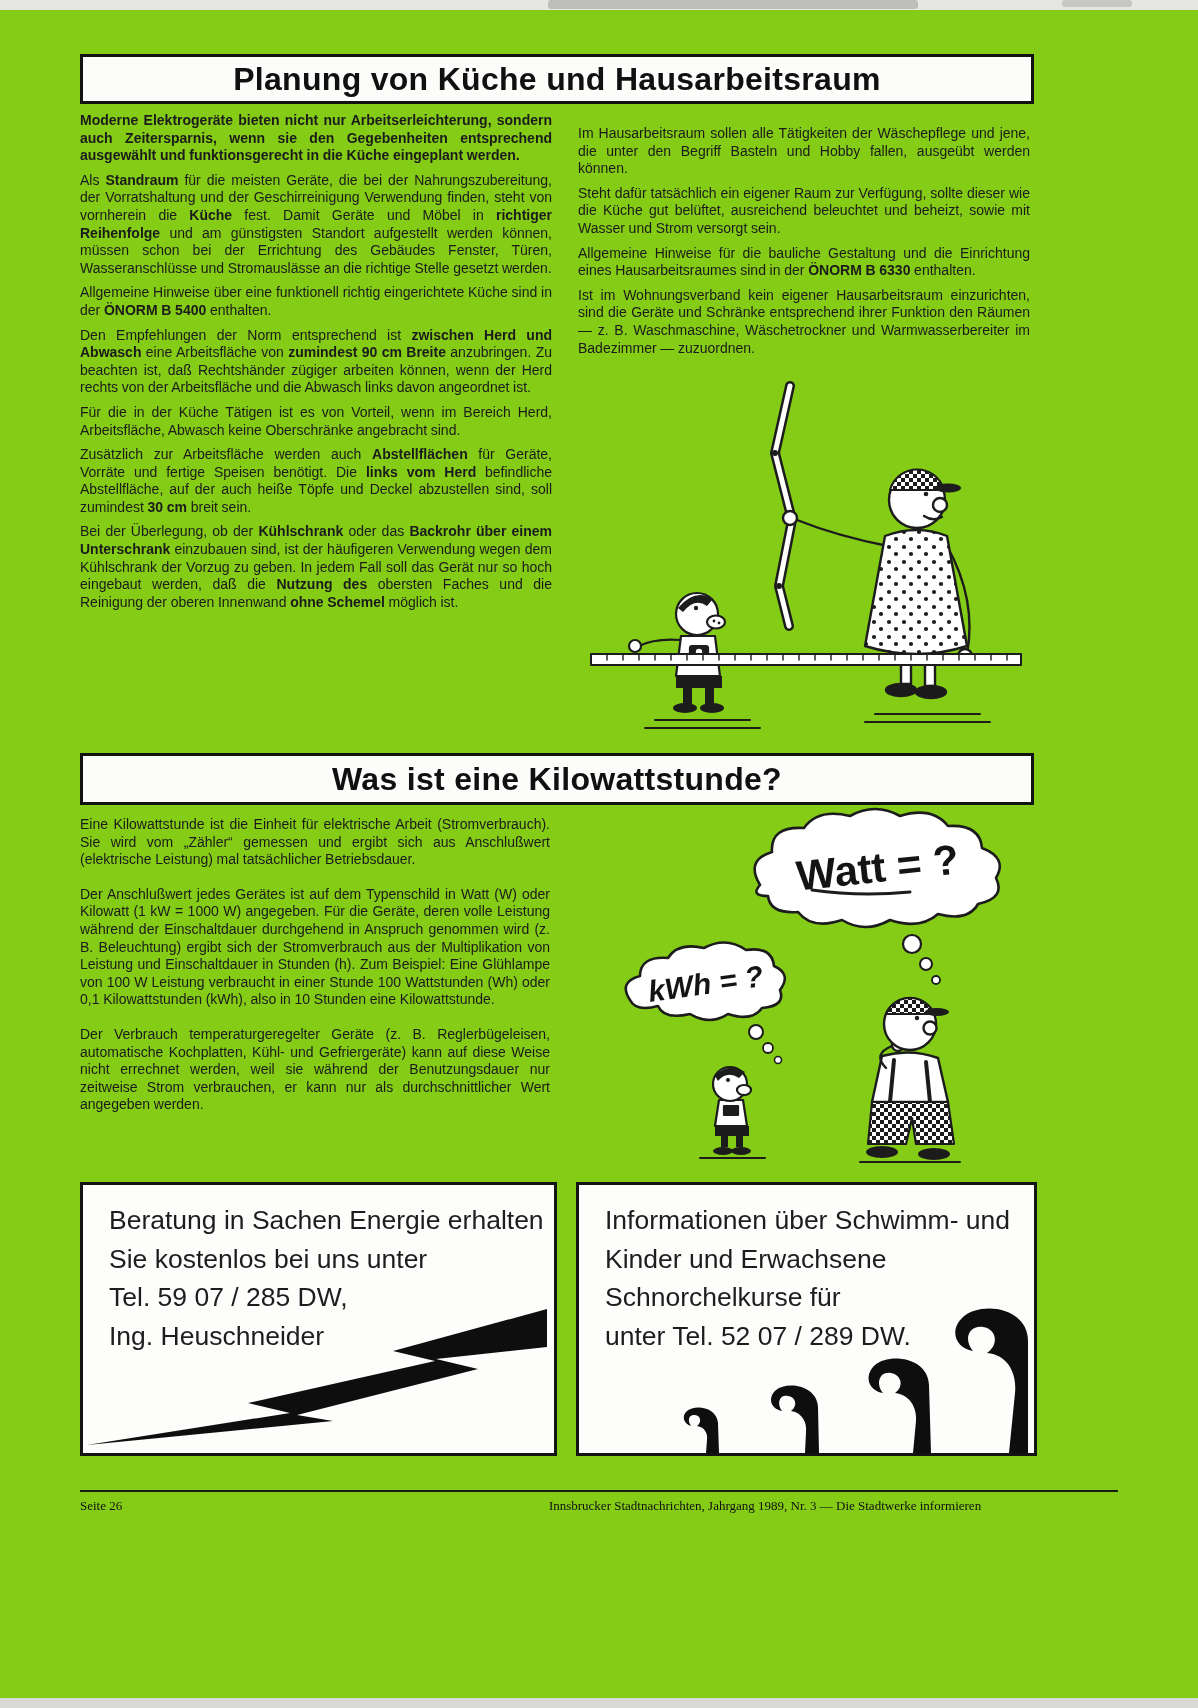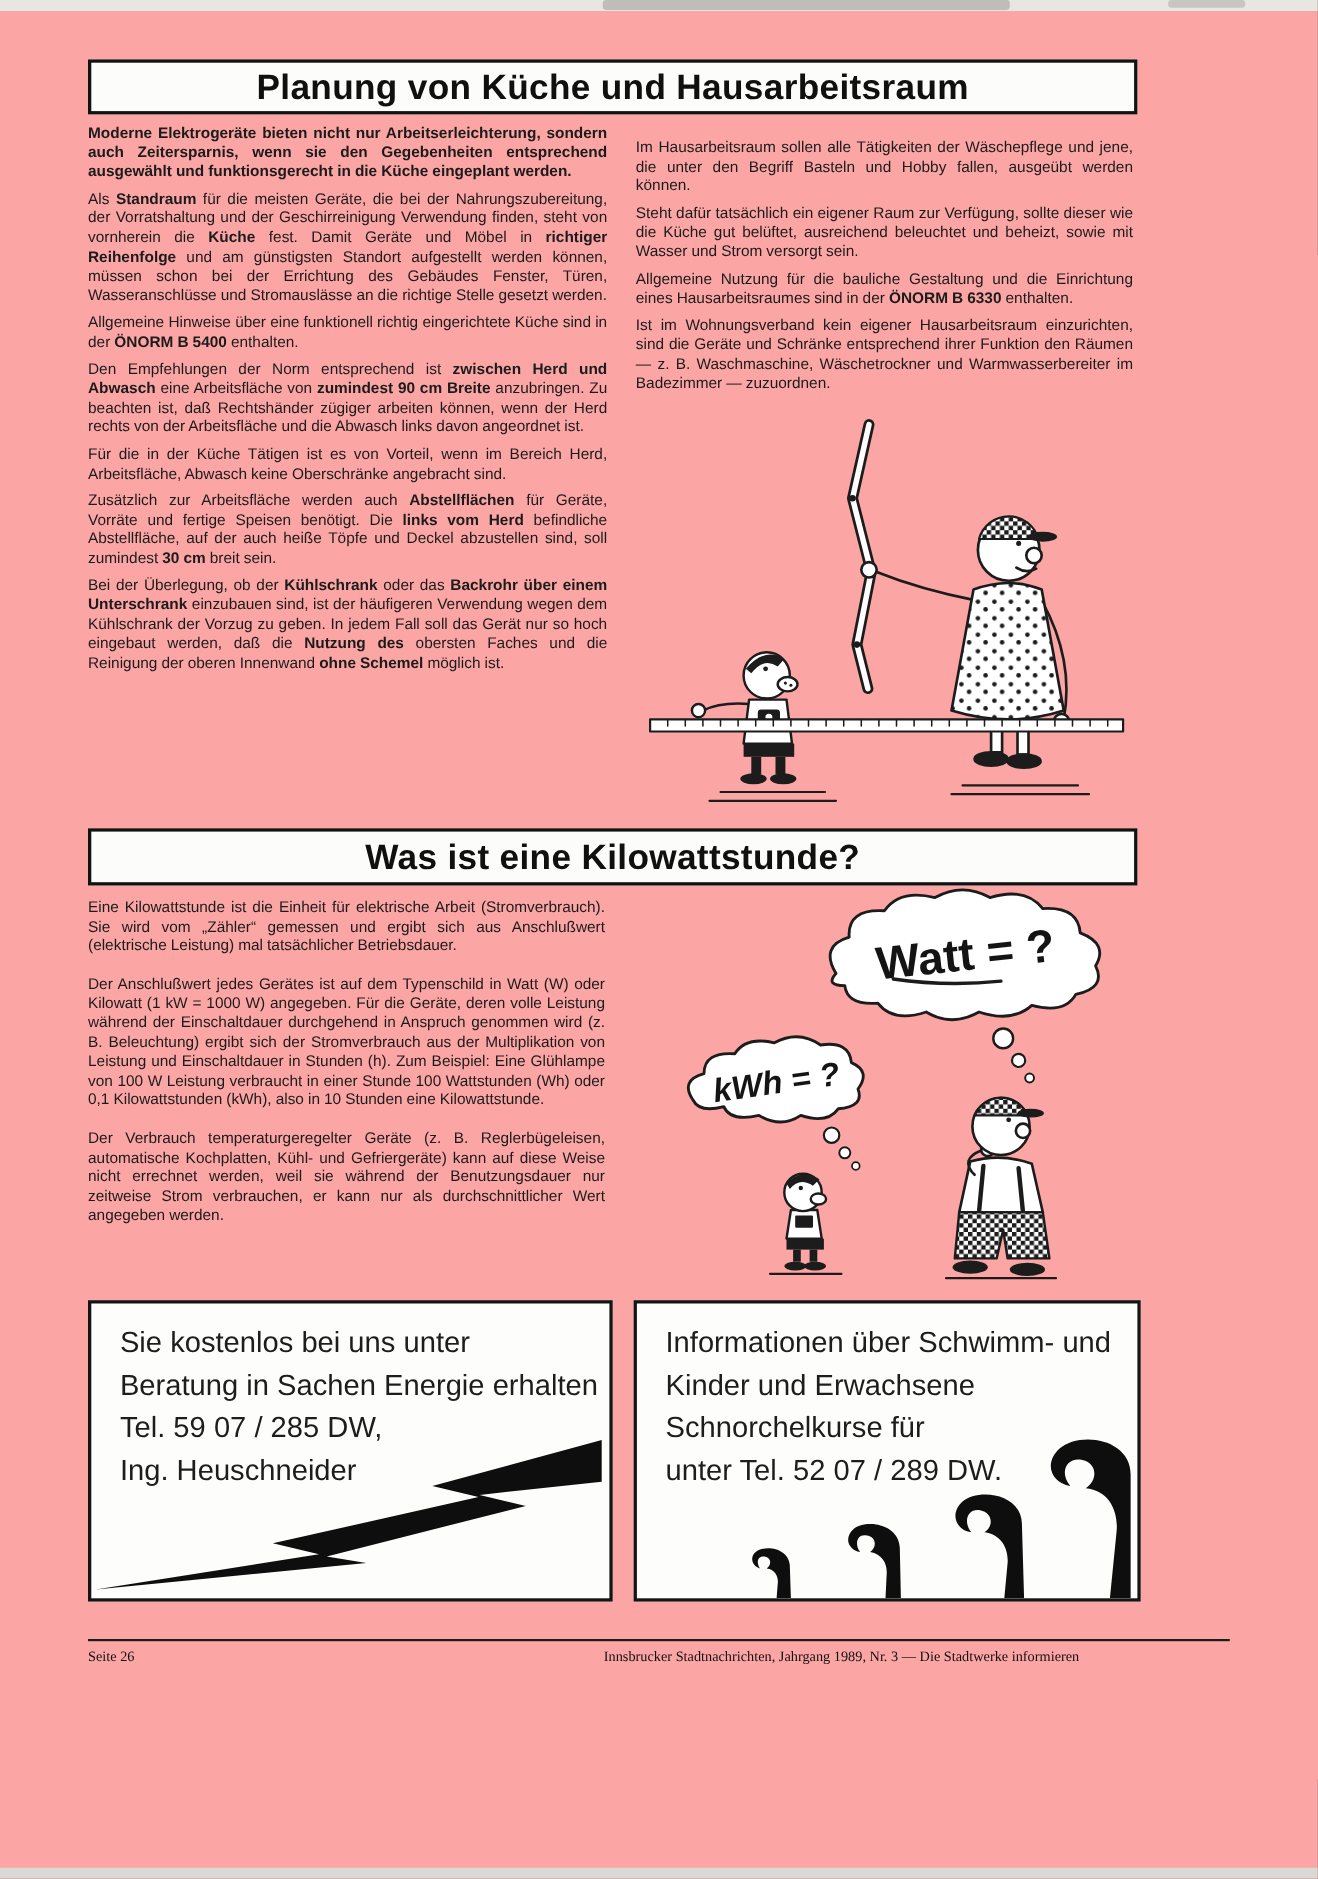--- a/index.html
+++ b/index.html
@@ -1,16 +1,16 @@
 <!DOCTYPE html>
 <html lang="de"><head>
 <meta charset="utf-8">
 <style>
   html,body{margin:0;padding:0;background:#888;}
-  .page{position:relative;width:1198px;height:1708px;margin:0 auto;background:#fca5a5;
+  .page{position:relative;width:1198px;height:1708px;margin:0 auto;background:#84cc16;
         font-family:"Liberation Sans",sans-serif;color:#171717;overflow:hidden;}
   .abs{position:absolute;}
   
   .scan-top{left:0;top:0;width:1198px;height:10px;background:#e6e6e3;}
   .scan-smudge1{left:548px;top:0;width:370px;height:9px;background:#bdbdb9;border-radius:3px;}
   .scan-smudge2{left:1062px;top:0;width:70px;height:7px;background:#c6c6c2;border-radius:3px;}
   .scan-bottom{left:0;top:1698px;width:1198px;height:10px;background:#d9d9d6;}
   
   .title-box{border:3px solid #121212;background:#fcfcfa;display:flex;align-items:center;justify-content:center;}
   .title-box h1{margin:0;font-size:32px;line-height:1;font-weight:700;letter-spacing:.3px;color:#101010;}
@@ -53,21 +53,21 @@
       <p><span>Allgemeine Hinweise über eine funktionell richtig eingerichtete Küche sind in der </span><b>ÖNORM B 5400</b><span> enthalten.</span></p>
       <p><span>Den Empfehlungen der Norm entsprechend ist </span><b>zwischen Herd und Abwasch</b><span> eine Arbeitsfläche von </span><b>zumindest 90 cm Breite</b><span> anzubringen. Zu beachten ist, daß Rechtshänder zügiger arbeiten können, wenn der Herd rechts von der Arbeitsfläche und die Abwasch links davon angeordnet ist.</span></p>
       <p><span>Für die in der Küche Tätigen ist es von Vorteil, wenn im Bereich Herd, Arbeitsfläche, Abwasch keine Oberschränke angebracht sind.</span></p>
       <p><span>Zusätzlich zur Arbeitsfläche werden auch </span><b>Abstellflächen</b><span> für Geräte, Vorräte und fertige Speisen benötigt. Die </span><b>links vom Herd</b><span> befindliche Abstellfläche, auf der auch heiße Töpfe und Deckel abzustellen sind, soll zumindest </span><b>30 cm</b><span> breit sein.</span></p>
       <p><span>Bei der Überlegung, ob der </span><b>Kühlschrank</b><span> oder das </span><b>Backrohr über einem Unterschrank</b><span> einzubauen sind, ist der häufigeren Verwendung wegen dem Kühlschrank der Vorzug zu geben. In jedem Fall soll das Gerät nur so hoch eingebaut werden, daß die </span><b>Nutzung des</b><span> obersten Faches und die Reinigung der oberen Innenwand </span><b>ohne Schemel</b><span> möglich ist.</span></p>
     </div>
 
   <div class="abs col" style="left:578px;top:112px;width:452px;margin-top:13px;">
       <p><span>Im Hausarbeitsraum sollen alle Tätigkeiten der Wäschepflege und jene, die unter den Begriff Basteln und Hobby fallen, ausgeübt werden können.</span></p>
       <p><span>Steht dafür tatsächlich ein eigener Raum zur Verfügung, sollte dieser wie die Küche gut belüftet, ausreichend beleuchtet und beheizt, sowie mit Wasser und Strom versorgt sein.</span></p>
-      <p><span>Allgemeine Nutzung für die bauliche Gestaltung und die Einrichtung eines Hausarbeitsraumes sind in der </span><b>ÖNORM B 6330</b><span> enthalten.</span></p>
+      <p><span>Allgemeine Hinweise für die bauliche Gestaltung und die Einrichtung eines Hausarbeitsraumes sind in der </span><b>ÖNORM B 6330</b><span> enthalten.</span></p>
       <p><span>Ist im Wohnungsverband kein eigener Hausarbeitsraum einzurichten, sind die Geräte und Schränke entsprechend ihrer Funktion den Räumen — z. B. Waschmaschine, Wäschetrockner und Warmwasserbereiter im Badezimmer — zuzuordnen.</span></p>
     </div>
 
   <svg class="abs cartoon" style="left:585px;top:378px;" width="445" height="362" viewBox="0 0 445 362" aria-hidden="true">
     <defs>
       <pattern id="checks1" width="8" height="8" patternUnits="userSpaceOnUse">
         <rect width="8" height="8" fill="#fff"></rect>
         <rect width="4" height="4" fill="#1c1c1c"></rect>
           <rect x="4" y="4" width="4" height="4" fill="#1c1c1c"></rect>
       </pattern>
@@ -199,22 +199,22 @@
       <circle cx="168" cy="280" r="2" fill="#1c1c1c" stroke="none"></circle>
       <path d="M155,276 Q167,262 185,272 L179,278 Q167,270 158,281 Z" fill="#1c1c1c" stroke="none"></path>
     </g>
     <g stroke="#1c1c1c" stroke-width="2">
       <path d="M140,358 H205 M300,362 H400"></path>
     </g>
   </svg>
 
   <section class="abs ad-box" style="left:80px;top:1182px;width:471px;height:268px;">
     <div class="ad-text">
+        <div class="ad-line">Beratung in Sachen Energie erhalten</div>
         <div class="ad-line">Sie kostenlos bei uns unter</div>
-        <div class="ad-line">Beratung in Sachen Energie erhalten</div>
         <div class="ad-line">Tel. 59 07 / 285 DW,</div>
         <div class="ad-line">Ing. Heuschneider</div>
       </div>
     <svg class="ad-graphic" width="465" height="150" viewBox="0 0 465 150" aria-hidden="true">
       <polygon points="464,6 310,48 352,58 165,100 207,110 4,142 250,118 214,112 395,66 353,56 464,44" fill="#0e0e0e"></polygon>
     </svg>
   </section>
 
   <section class="abs ad-box" style="left:576px;top:1182px;width:455px;height:268px;">
     <div class="ad-text">

